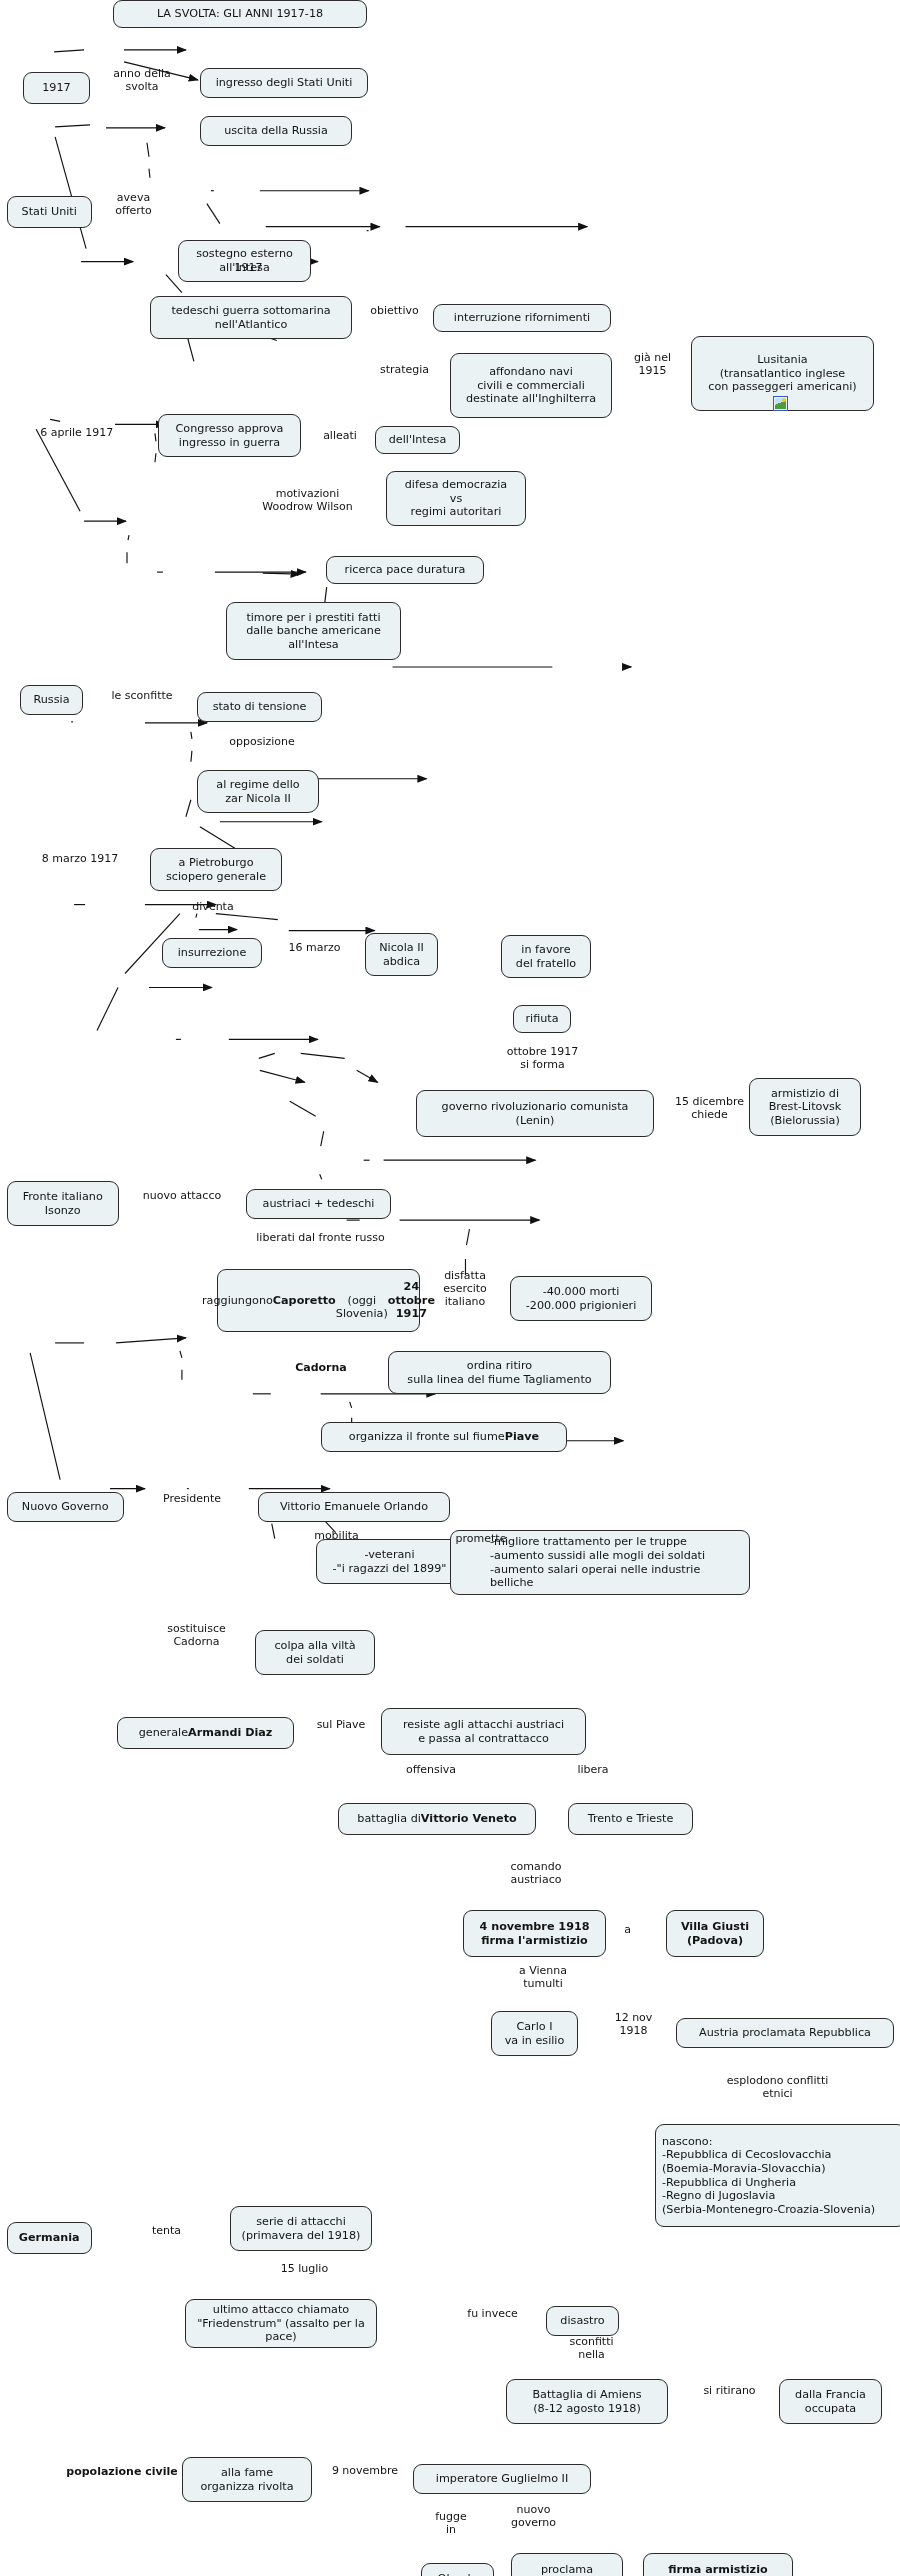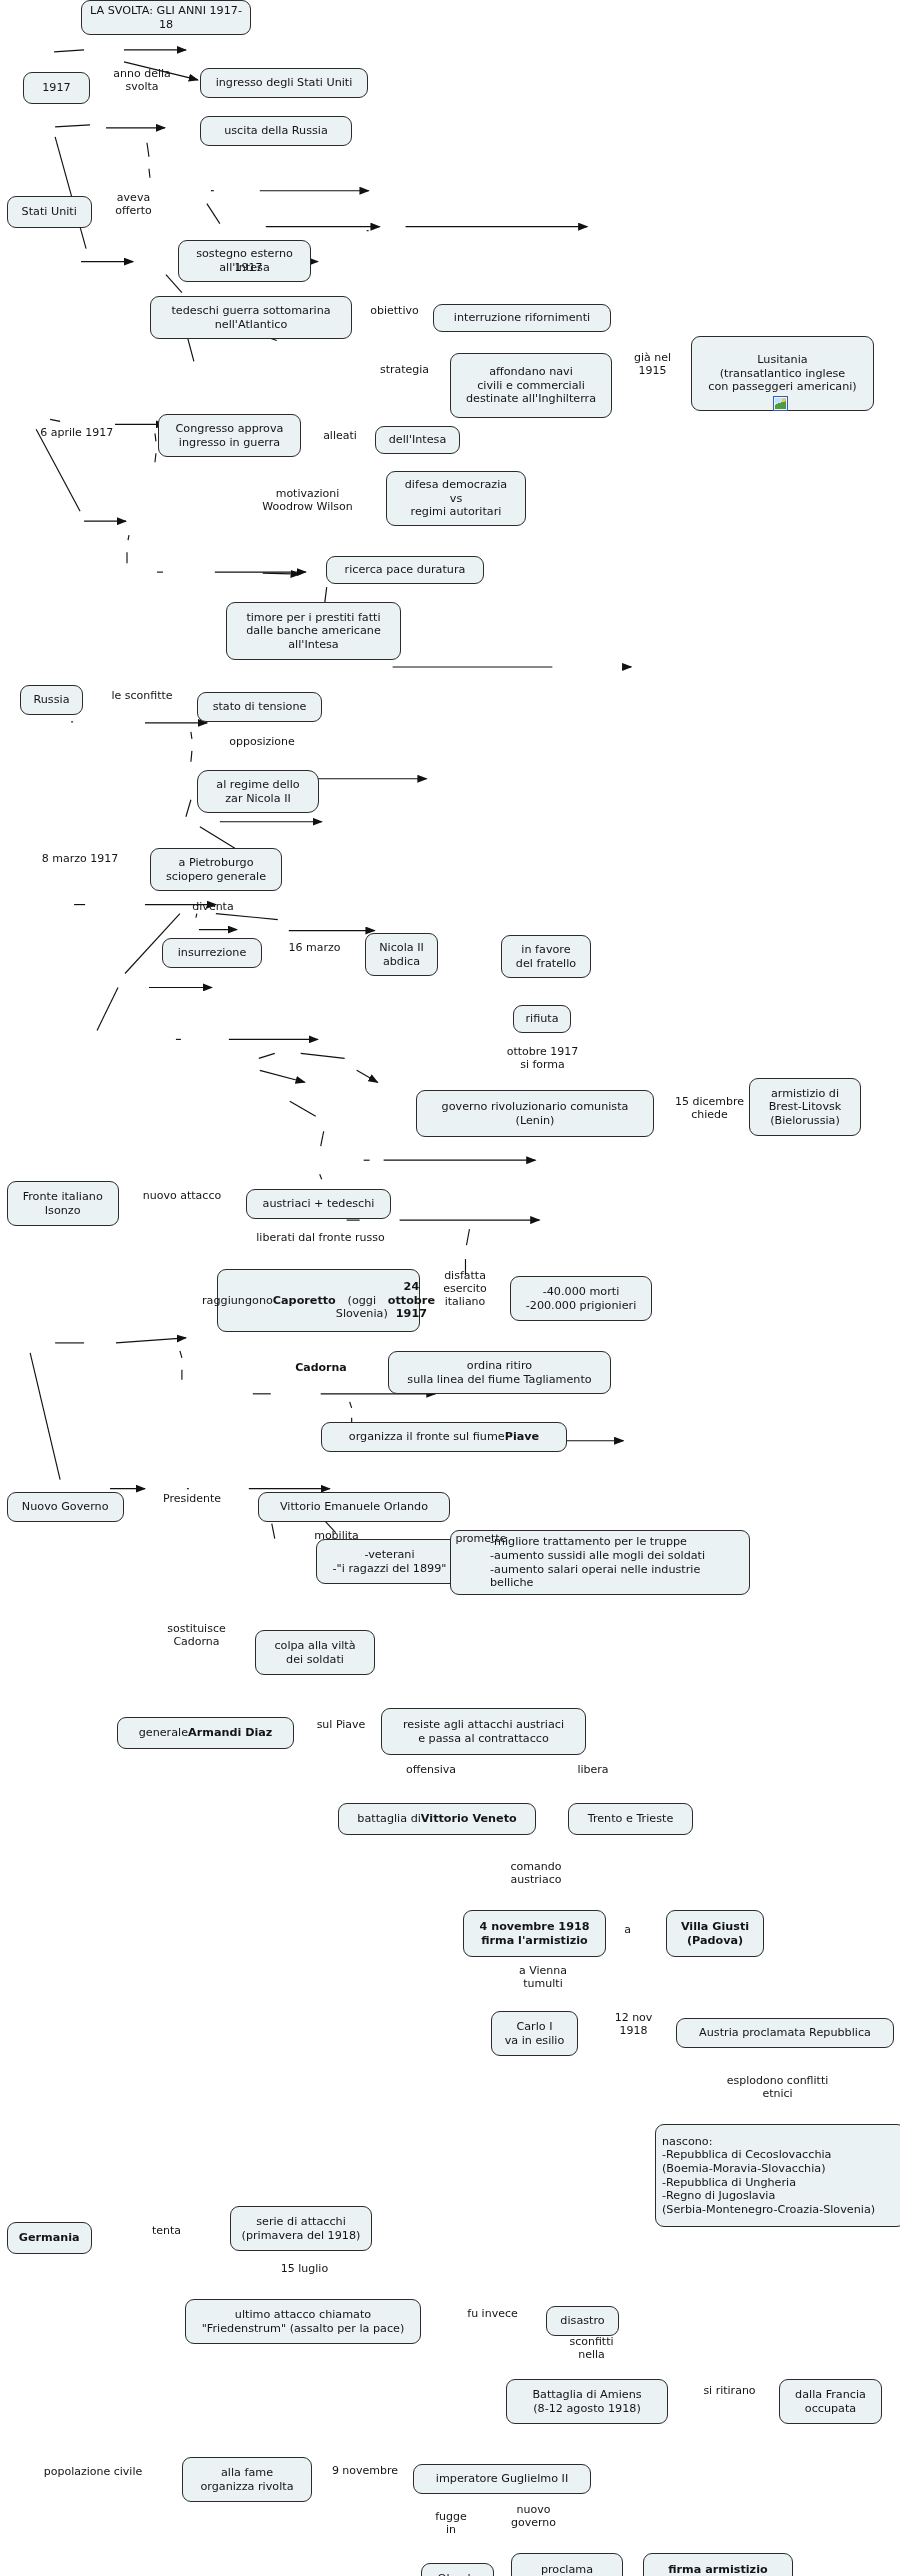--- a/index.html
+++ b/index.html
@@ -159,21 +159,21 @@
       <path d="M249 1491 L330 1491" marker-end="url(#ah)"></path>
       <path d="M290 1499 L272 1509"></path>
       <path d="M272 1526 L275 1541"></path>
       <path d="M305 1499 L318 1505"></path>
       <path d="M324 1522 L336 1535"></path>
       <path d="M374 1549 L512 1549" marker-end="url(#ah)"></path>
     </g>
   </svg>
 
   <div id="nodes">
-      <div class="node" style="left: 81px; top: 0px; width: 170px; min-height: 28px;">LA SVOLTA: GLI ANNI 1917-18</div>
+      <div class="node" style="left: 113px; top: 0px; width: 254px; min-height: 28px;">LA SVOLTA: GLI ANNI 1917-18</div>
       <div class="node" style="left: 23px; top: 72px; width: 67px; min-height: 32px;">1917</div>
       <div class="node" style="left: 200px; top: 68px; width: 168px; min-height: 30px;">ingresso degli Stati Uniti</div>
       <div class="node" style="left: 200px; top: 116px; width: 152px; min-height: 30px;">uscita della Russia</div>
       <div class="node" style="left: 6.7px; top: 196px; width: 85px; min-height: 32px;">Stati Uniti</div>
       <div class="node" style="left: 178px; top: 196px; width: 133px; min-height: 42px; margin-top: 44px;">sostegno esterno
 all'Intesa</div>
       <div class="node" style="left: 150px; top: 296px; width: 202px; min-height: 43px;">tedeschi guerra sottomarina
 nell'Atlantico</div>
       <div class="node" style="left: 433px; top: 304px; width: 178px; min-height: 28px;">interruzione rifornimenti</div>
       <div class="node" style="left: 450px; top: 353px; width: 162px; min-height: 65px;">affondano navi
@@ -243,21 +243,21 @@
       <div class="node" style="left: 676px; top: 2018px; width: 218px; min-height: 30px;">Austria proclamata Repubblica</div>
       <div class="node left" style="left: 655px; top: 2124px; width: 251px; min-height: 103px;">nascono:
 -Repubblica di Cecoslovacchia
 (Boemia-Moravia-Slovacchia)
 -Repubblica di Ungheria
 -Regno di Jugoslavia
 (Serbia-Montenegro-Croazia-Slovenia)</div>
       <div class="node bold" style="left: 6.7px; top: 2222px; width: 85px; min-height: 32px;">Germania</div>
       <div class="node" style="left: 230px; top: 2206px; width: 142px; min-height: 45px;">serie di attacchi
 (primavera del 1918)</div>
-      <div class="node" style="left: 185px; top: 2299px; width: 236px; min-height: 45px;">ultimo attacco chiamato
+      <div class="node" style="left: 185px; top: 2299px; width: 192px; min-height: 45px;">ultimo attacco chiamato
 "Friedenstrum" (assalto per la pace)</div>
       <div class="node" style="left: 546px; top: 2306px; width: 73px; min-height: 30px;">disastro</div>
       <div class="node" style="left: 506px; top: 2379px; width: 162px; min-height: 45px;">Battaglia di Amiens
 (8-12 agosto 1918)</div>
       <div class="node" style="left: 779px; top: 2379px; width: 103px; min-height: 45px;">dalla Francia
 occupata</div>
       <div class="node" style="left: 182px; top: 2457px; width: 130px; min-height: 45px;">alla fame
 organizza rivolta</div>
       <div class="node" style="left: 413px; top: 2464px; width: 178px; min-height: 30px;">imperatore Guglielmo II</div>
       <div class="node" style="left: 421px; top: 2563px; width: 73px; min-height: 32px;">Olanda</div>
@@ -311,21 +311,21 @@
       <div class="lbl" style="left: 600px; top: 2011px; width: 67px;">12 nov
 1918</div>
       <div class="lbl" style="left: 699px; top: 2074px; width: 157px;">esplodono conflitti
 etnici</div>
       <div class="lbl" style="left: 140px; top: 2224px; width: 53px;">tenta</div>
       <div class="lbl" style="left: 266px; top: 2262px; width: 77px;">15 luglio</div>
       <div class="lbl" style="left: 451px; top: 2307px; width: 83px;">fu invece</div>
       <div class="lbl" style="left: 555px; top: 2335px; width: 73px;">sconfitti
 nella</div>
       <div class="lbl" style="left: 686px; top: 2384px; width: 87px;">si ritirano</div>
-      <div class="lbl" style="left: 18px; top: 2465px; width: 150px;">popolazione civile</div>
+      <div class="lbl" style="left: 47px; top: 2465px; width: 150px; font-weight: bold;">popolazione civile</div>
       <div class="lbl" style="left: 315px; top: 2464px; width: 100px;">9 novembre</div>
       <div class="lbl" style="left: 421px; top: 2510px; width: 60px;">fugge
 in</div>
       <div class="lbl" style="left: 495px; top: 2503px; width: 77px;">nuovo
 governo</div>
     </div>
 
   <div class="imgicon" style="left: 773px; top: 396px;">
       <i></i>
       <b></b>

